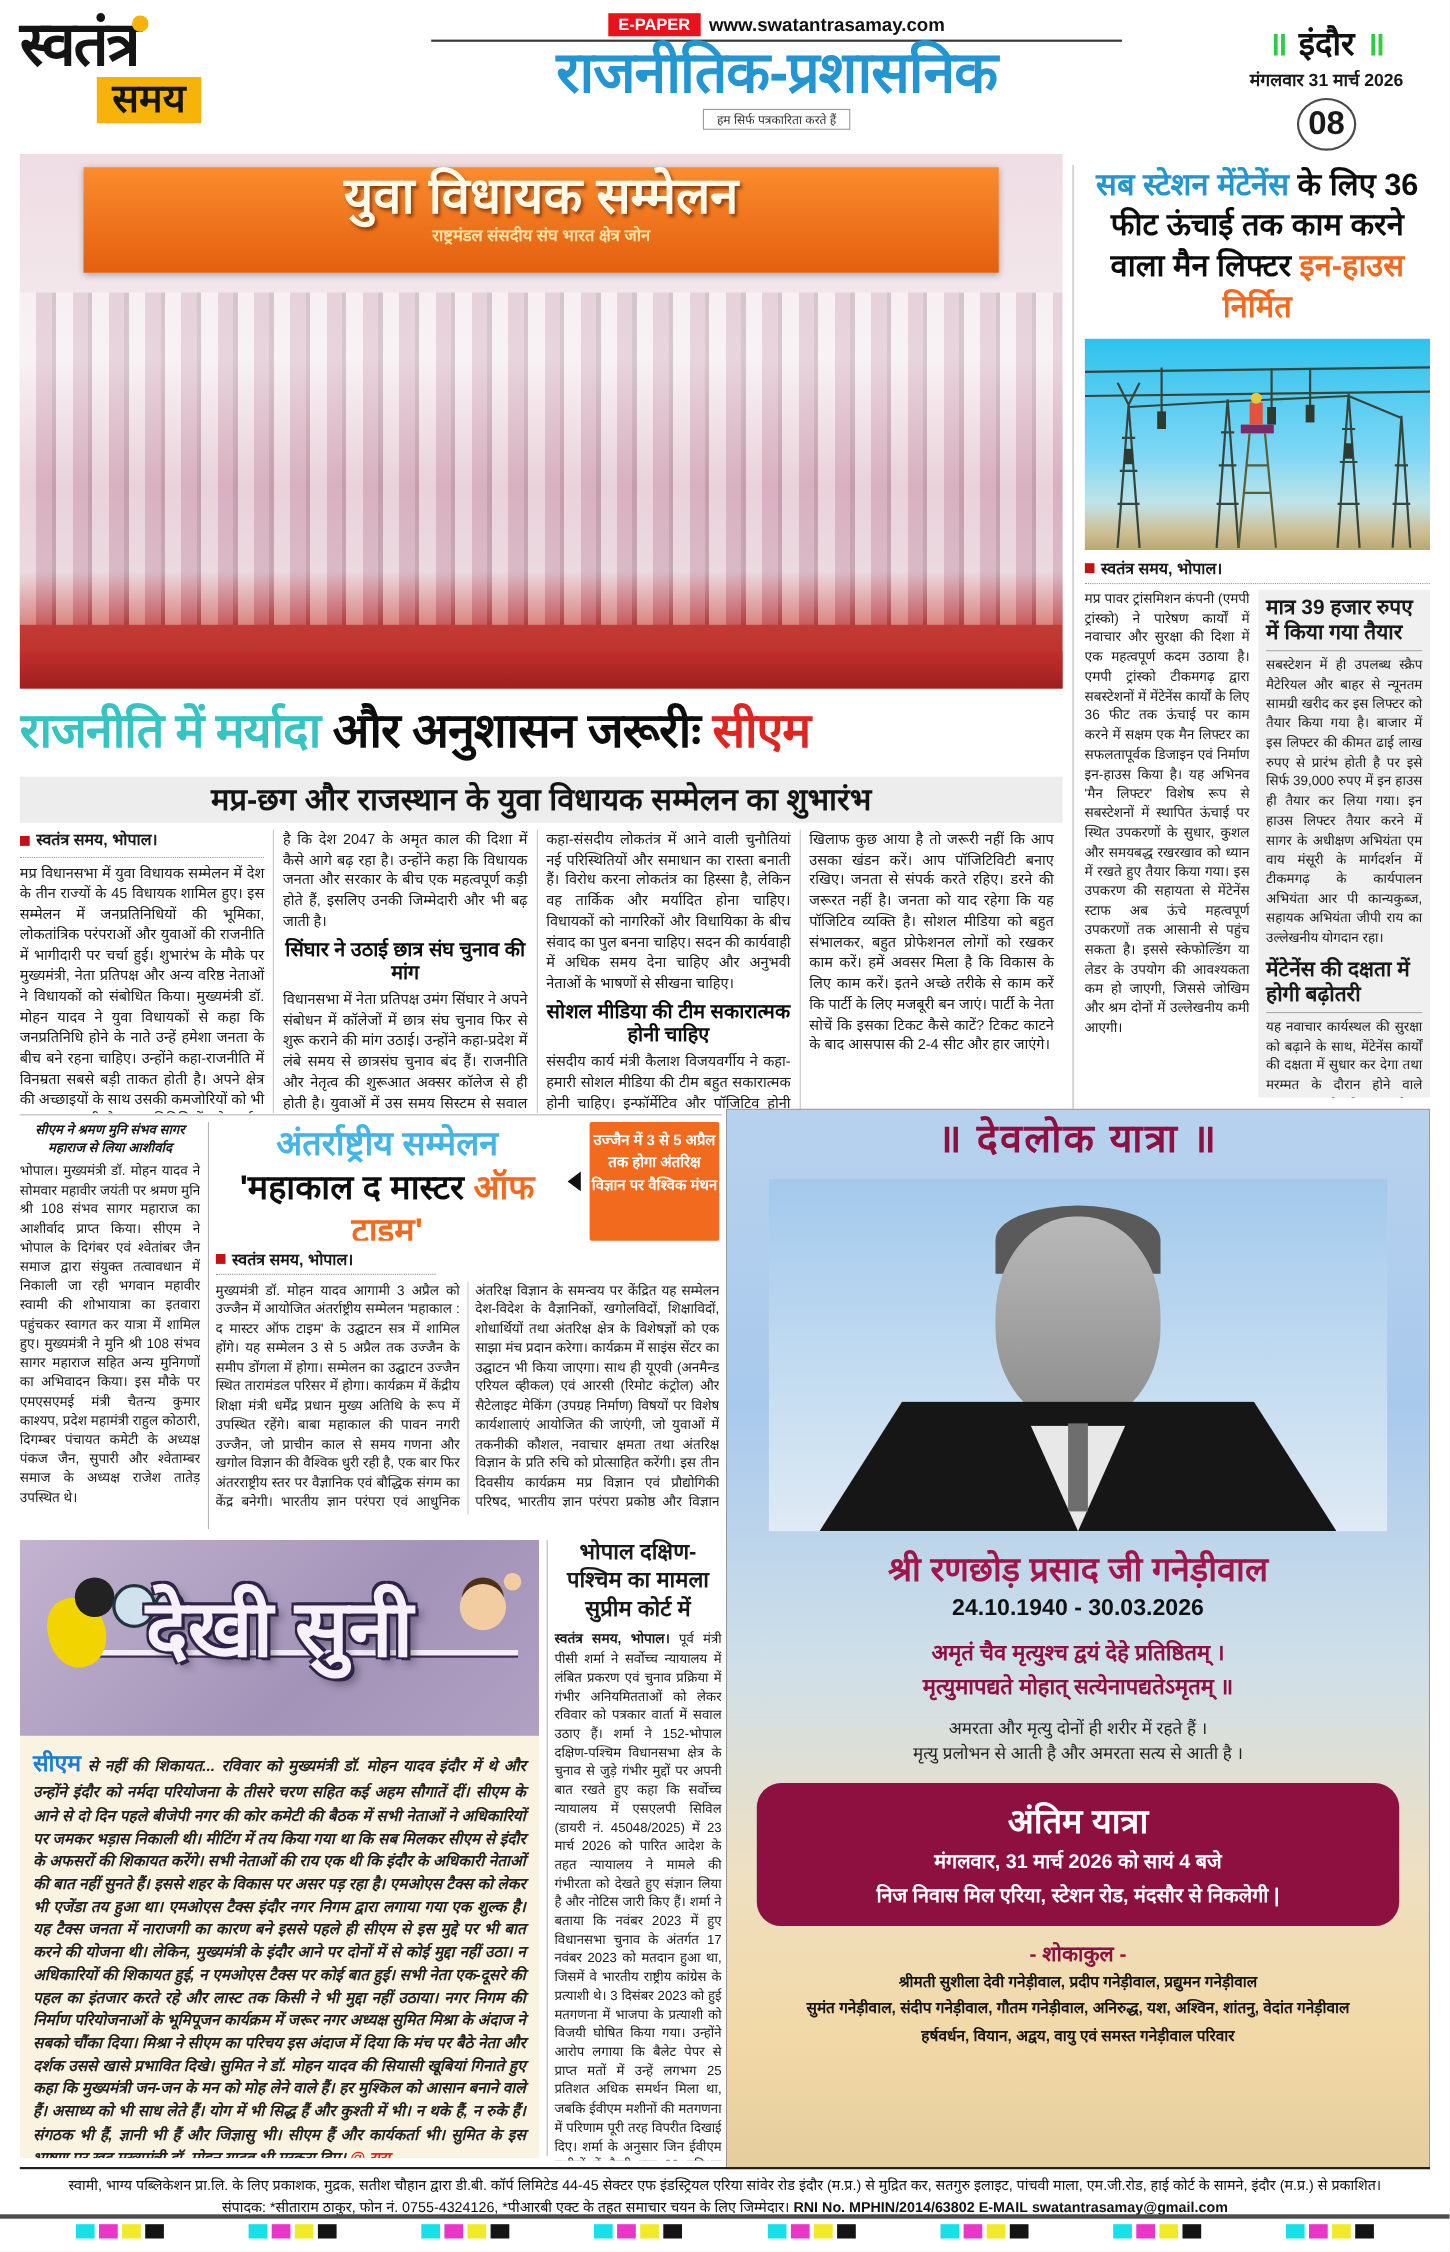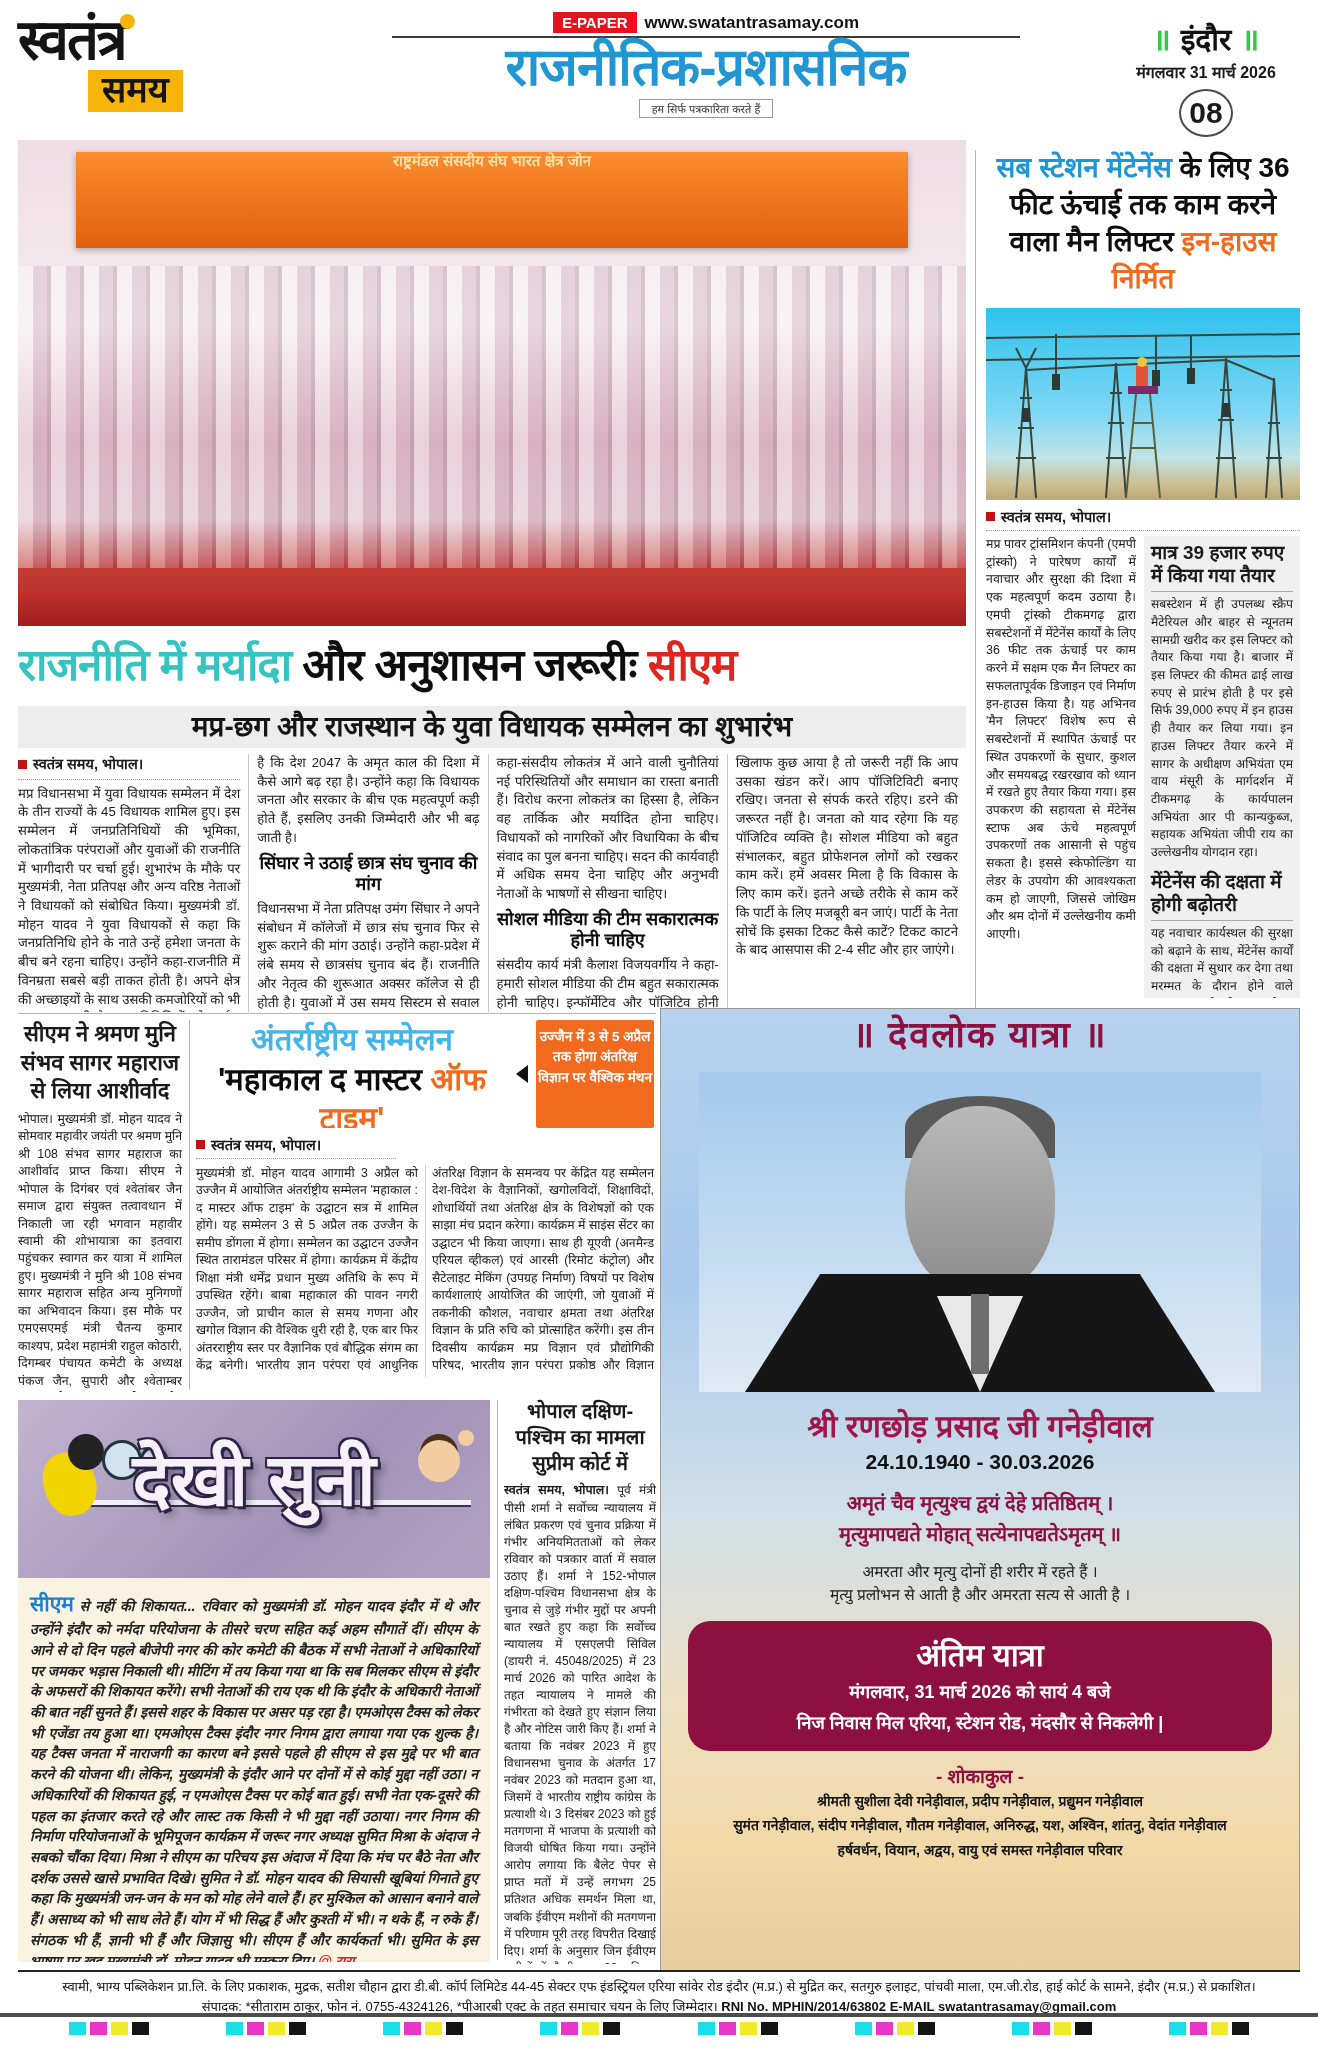--- a/index.html
+++ b/index.html
@@ -66,21 +66,21 @@
   #lifter-photo svg{position:absolute;left:0;top:0;}
   #lifter-byline{margin-top:6px;}
   #lifter-cols{display:flex;gap:8px;height:462px;overflow:hidden;}
   #lifter-text{flex:1;font-size:12.4px;line-height:1.43;text-align:justify;overflow:hidden;}
   #lifter-side{flex:0 0 156px;background:#f0f0f0;padding:5px 7px;overflow:hidden;}
   .sidetitle{font-size:19px;font-weight:900;line-height:1.22;border-bottom:1px solid #aaa;padding-bottom:4px;margin-bottom:4px;}
   .sidebody{font-size:12.2px;line-height:1.45;text-align:justify;}
 
   
   #blessing{left:18px;top:1020px;width:164px;height:372px;overflow:hidden;}
-  #blessing .btitle{font-size:22px;font-weight:900;text-align:center;line-height:1.3;margin-bottom:5px;}
+  #blessing .btitle{font-size:12px;font-weight:900;text-align:center;line-height:1.3;margin-bottom:5px;font-style:italic;}
   #blessing .bbody{font-size:12.3px;line-height:1.42;text-align:justify;}
   #mahakal{left:196px;top:1020px;width:458px;height:372px;overflow:hidden;}
   #mahakal-head{display:flex;gap:8px;align-items:stretch;height:108px;}
   #mahakal-title{flex:1;text-align:center;font-size:31px;font-weight:900;line-height:1.28;overflow:hidden;}
   #mahakal-title .b{color:var(--lightblue);} #mahakal-title .k{color:#0d0d0d;} #mahakal-title .o{color:var(--orange);}
   .arrow-left{width:0;height:0;border-top:9px solid transparent;border-bottom:9px solid transparent;
               border-right:12px solid #111;align-self:center;}
   #mahakal-box{flex:0 0 118px;background:var(--orange);color:#fff;font-size:13.5px;font-weight:800;
                text-align:center;padding:7px 0;line-height:1.5;border-radius:2px;}
   #mahakal-body{margin-top:6px;font-size:12.3px;line-height:1.42;text-align:justify;
@@ -171,20 +171,21 @@
       <span class="citybar">॥</span><span>इंदौर</span><span class="citybar">॥</span>
     </div>
     <div class="daterow">मंगलवार 31 मार्च 2026</div>
     <div class="pagenum">08</div>
   </div>
 
   <div class="abs" id="photo-main">
     <div class="crowd"></div>
     <div class="carpet"></div>
     <div id="photo-banner">
+      <div class="bt">युवा विधायक सम्मेलन</div>
       <div class="bs">राष्ट्रमंडल संसदीय संघ भारत क्षेत्र जोन</div>
     </div>
   </div>
 
   <div class="abs" id="headline">
     <span class="t">राजनीति में मर्यादा</span><span class="k"> और अनुशासन जरूरीः </span><span class="r">सीएम</span>
   </div>
   <div class="abs" id="subheadline">मप्र-छग और राजस्थान के युवा विधायक सम्मेलन का शुभारंभ</div>
 
   <div class="abs" id="main-body">

